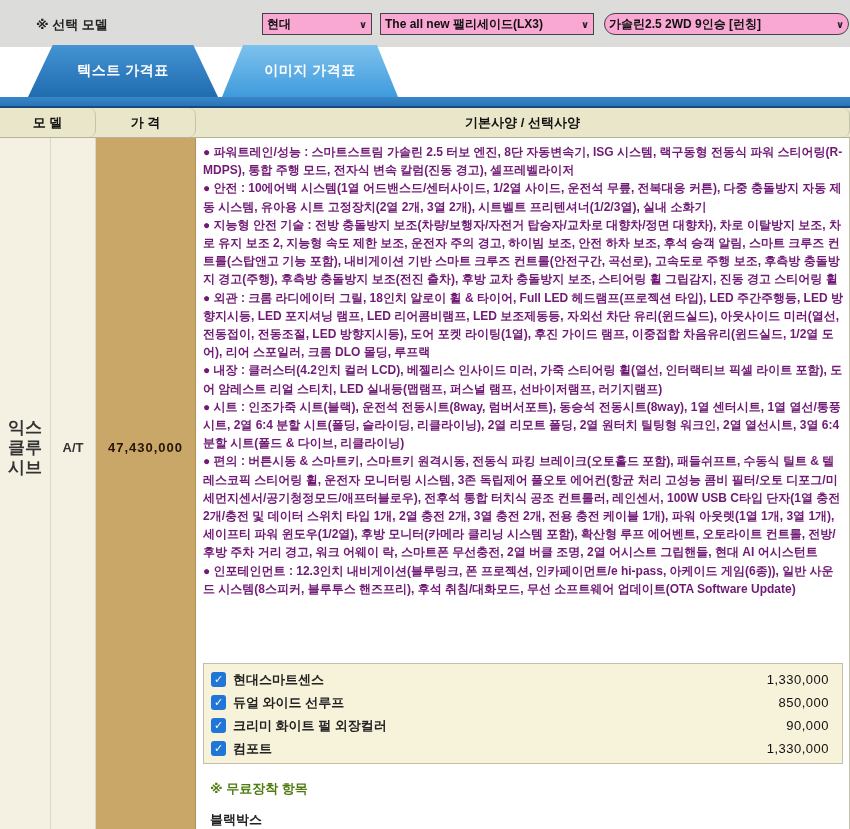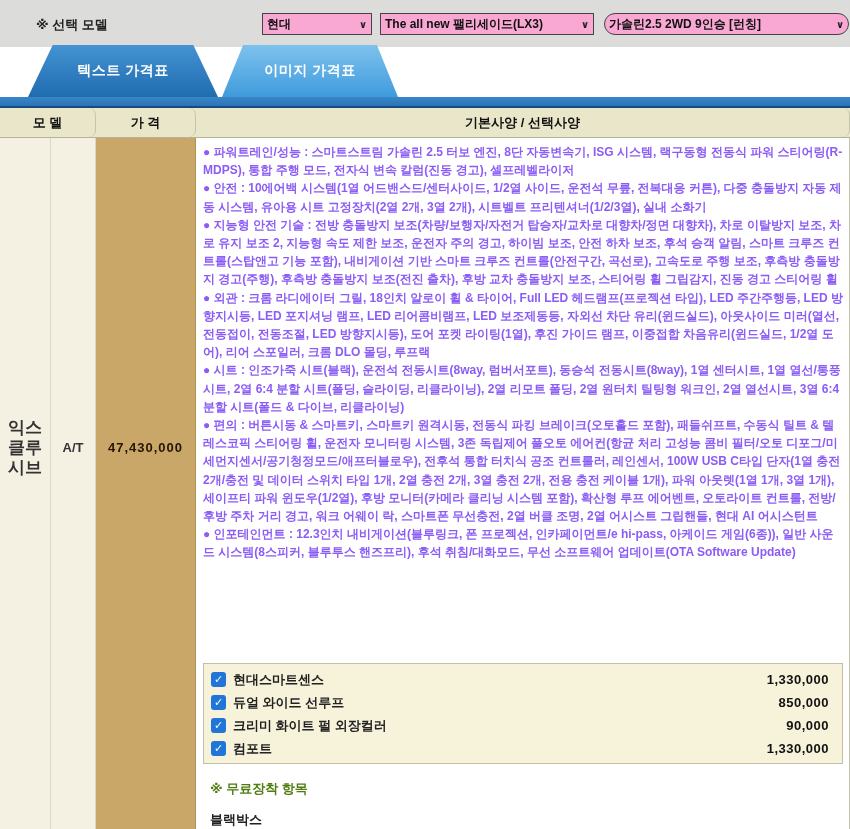--- a/index.html
+++ b/index.html
@@ -53,35 +53,35 @@
     width:100px; background:#c9a768; border-right:1px solid #b09255;
     display:flex; align-items:center; justify-content:center;
   }
   .model-name { font-size:17px; font-weight:bold; color:#333; line-height:20px; text-align:center; transform:translateY(-36px); }
   .trans-text { font-size:13px; font-weight:bold; color:#333; transform:translateY(-36px); }
   .price-text { font-size:13px; font-weight:bold; color:#241505; letter-spacing:1px; transform:translateY(-36px); }
   .td-spec { flex:1; background:#fff; border-right:1px solid #c6c3ad; padding:5px 4px 0 7px; }
   
   .spec-block { height:520px; overflow:hidden; }
   .spec-block p {
-    margin:0; font-size:12px; font-weight:bold; color:#8b5cf6;
+    margin:0; font-size:12px; font-weight:bold; color:#701a75;
     line-height:18.2px; word-break:break-all; text-align:left;
   }
   
   .options-box {
     background:#f7f2da; border:1px solid #c2bfa6; padding:4px 0 3px 0; margin-right:2px;
   }
   .opt-row { display:flex; align-items:center; height:23px; padding:0 13px 0 7px; }
   .opt-check {
     width:15px; height:15px; background:#1f76d8; border-radius:3px; color:#fff;
     font-size:11px; line-height:15px; text-align:center; font-weight:bold;
     margin-right:7px; cursor:pointer; flex:0 0 15px;
   }
   .opt-label { flex:1; font-size:13px; font-weight:bold; color:#222; }
-  .opt-price { font-size:13px; font-weight:bold; color:#111; letter-spacing:0.5px; }
+  .opt-price { font-size:13px; font-weight:normal; color:#111; letter-spacing:0.5px; }
   
   .free-title { margin:16px 0 0 7px; font-size:13px; font-weight:bold; color:#4d7c0f; }
   .free-item { margin:13px 0 0 7px; font-size:13px; font-weight:bold; color:#222; }
 </style>
 </head>
 <body>
 
 <div class="select-bar">
   <span class="select-label">※ 선택 모델</span>
 
@@ -129,20 +129,21 @@
   <div class="td-price">
     <span class="price-text">47,430,000</span>
   </div>
 
   <div class="td-spec">
     <div class="spec-block">
       <p>● 파워트레인/성능 : 스마트스트림 가솔린 2.5 터보 엔진, 8단 자동변속기, ISG 시스템, 랙구동형 전동식 파워 스티어링(R-MDPS), 통합 주행 모드, 전자식 변속 칼럼(진동 경고), 셀프레벨라이저</p>
       <p>● 안전 : 10에어백 시스템(1열 어드밴스드/센터사이드, 1/2열 사이드, 운전석 무릎, 전복대응 커튼), 다중 충돌방지 자동 제동 시스템, 유아용 시트 고정장치(2열 2개, 3열 2개), 시트벨트 프리텐셔너(1/2/3열), 실내 소화기</p>
       <p>● 지능형 안전 기술 : 전방 충돌방지 보조(차량/보행자/자전거 탑승자/교차로 대향차/정면 대향차), 차로 이탈방지 보조, 차로 유지 보조 2, 지능형 속도 제한 보조, 운전자 주의 경고, 하이빔 보조, 안전 하차 보조, 후석 승객 알림, 스마트 크루즈 컨트롤(스탑앤고 기능 포함), 내비게이션 기반 스마트 크루즈 컨트롤(안전구간, 곡선로), 고속도로 주행 보조, 후측방 충돌방지 경고(주행), 후측방 충돌방지 보조(전진 출차), 후방 교차 충돌방지 보조, 스티어링 휠 그립감지, 진동 경고 스티어링 휠</p>
       <p>● 외관 : 크롬 라디에이터 그릴, 18인치 알로이 휠 &amp; 타이어, Full LED 헤드램프(프로젝션 타입), LED 주간주행등, LED 방향지시등, LED 포지셔닝 램프, LED 리어콤비램프, LED 보조제동등, 자외선 차단 유리(윈드실드), 아웃사이드 미러(열선, 전동접이, 전동조절, LED 방향지시등), 도어 포켓 라이팅(1열), 후진 가이드 램프, 이중접합 차음유리(윈드실드, 1/2열 도어), 리어 스포일러, 크롬 DLO 몰딩, 루프랙</p>
+      <p>● 내장 : 클러스터(4.2인치 컬러 LCD), 베젤리스 인사이드 미러, 가죽 스티어링 휠(열선, 인터랙티브 픽셀 라이트 포함), 도어 암레스트 리얼 스티치, LED 실내등(맵램프, 퍼스널 램프, 선바이저램프, 러기지램프)</p>
       <p>● 시트 : 인조가죽 시트(블랙), 운전석 전동시트(8way, 럼버서포트), 동승석 전동시트(8way), 1열 센터시트, 1열 열선/통풍시트, 2열 6:4 분할 시트(폴딩, 슬라이딩, 리클라이닝), 2열 리모트 폴딩, 2열 원터치 틸팅형 워크인, 2열 열선시트, 3열 6:4 분할 시트(폴드 &amp; 다이브, 리클라이닝)</p>
       <p>● 편의 : 버튼시동 &amp; 스마트키, 스마트키 원격시동, 전동식 파킹 브레이크(오토홀드 포함), 패들쉬프트, 수동식 틸트 &amp; 텔레스코픽 스티어링 휠, 운전자 모니터링 시스템, 3존 독립제어 풀오토 에어컨(항균 처리 고성능 콤비 필터/오토 디포그/미세먼지센서/공기청정모드/애프터블로우), 전후석 통합 터치식 공조 컨트롤러, 레인센서, 100W USB C타입 단자(1열 충전 2개/충전 및 데이터 스위치 타입 1개, 2열 충전 2개, 3열 충전 2개, 전용 충전 케이블 1개), 파워 아웃렛(1열 1개, 3열 1개), 세이프티 파워 윈도우(1/2열), 후방 모니터(카메라 클리닝 시스템 포함), 확산형 루프 에어벤트, 오토라이트 컨트롤, 전방/후방 주차 거리 경고, 워크 어웨이 락, 스마트폰 무선충전, 2열 버클 조명, 2열 어시스트 그립핸들, 현대 AI 어시스턴트</p>
       <p>● 인포테인먼트 : 12.3인치 내비게이션(블루링크, 폰 프로젝션, 인카페이먼트/e hi-pass, 아케이드 게임(6종)), 일반 사운드 시스템(8스피커, 블루투스 핸즈프리), 후석 취침/대화모드, 무선 소프트웨어 업데이트(OTA Software Update)</p>
     </div>
 
     <div class="options-box">
       <div class="opt-row">
         <span class="opt-check">✓</span>
         <span class="opt-label">현대스마트센스</span>
         <span class="opt-price">1,330,000</span>

